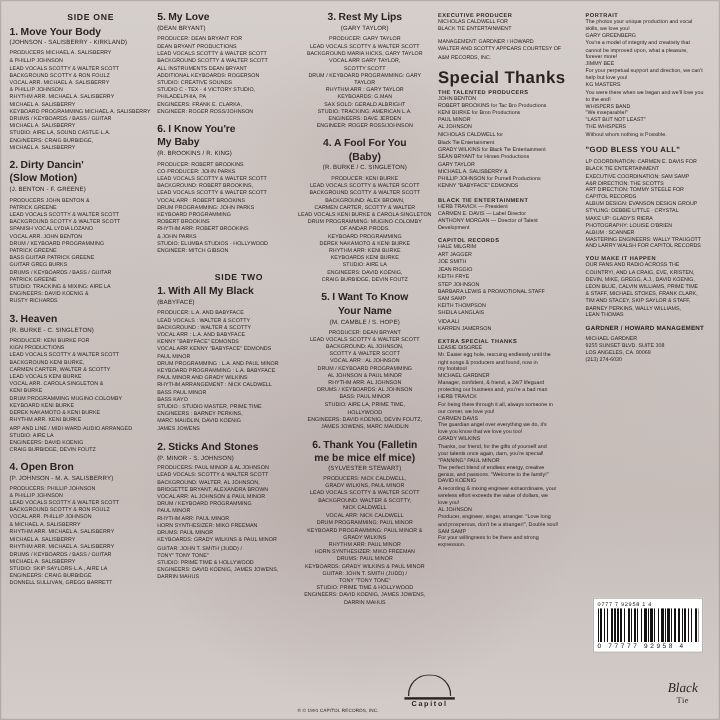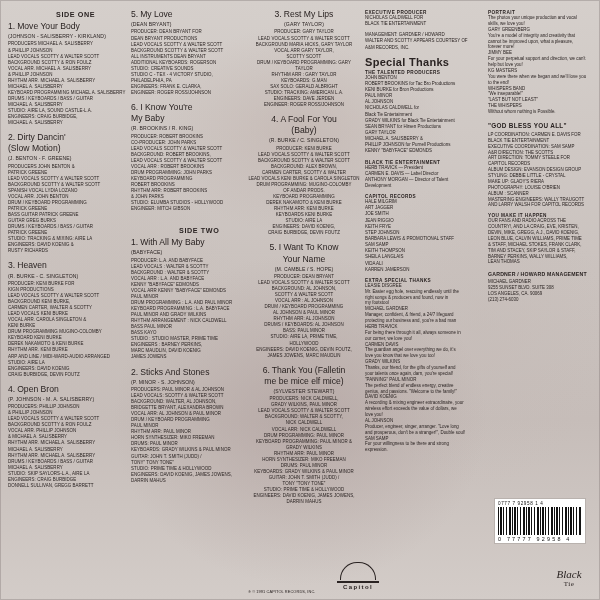--- a/index.html
+++ b/index.html
@@ -32,27 +32,27 @@
   .col.c3{flex:0 0 112px;text-align:center;}
   .col.c4{flex:0 0 118px;}
   .col.c5{flex:1;}
 
   .sidehead{
     font-size:7.2px;font-weight:bold;letter-spacing:.6px;
     margin:0 0 3px 0;text-transform:uppercase;padding-left:48px;
   }
   .track{margin:0 0 7px 0;}
   .track-title{
-    font-size:8.6px;font-weight:normal;line-height:1.12;margin:0 0 1.5px 0;
+    font-size:8.6px;font-weight:bold;line-height:1.12;margin:0 0 1.5px 0;
   }
   .track-title .num{margin-right:2px;}
   .sub{font-size:5.1px;line-height:1.25;margin:0 0 2px 0;letter-spacing:.1px;}
   .credits{font-size:4.45px;line-height:1.36;letter-spacing:.05px;}
   .blocktitle{font-size:6.6px;font-weight:bold;margin:0 0 2px 0;letter-spacing:.3px;}
-  .blocktitle.big{font-size:11px;}
+  .blocktitle.big{font-size:14px;}
   .para{font-size:4.45px;line-height:1.38;margin:0 0 5px 0;}
   .para.tight{line-height:1.32;}
   .spacer{height:7px;}
   .smallcaps{font-size:4.7px;font-weight:bold;letter-spacing:.4px;}
   .godbless{
     font-size:6.4px;font-weight:bold;letter-spacing:.3px;margin:7px 0 3px 0;
   }
   .mgmt-title{font-size:5.2px;font-weight:bold;letter-spacing:.2px;margin:6px 0 2px 0;}
 
   
@@ -234,21 +234,21 @@
 &amp; JOHN PARKS
 STUDIO: ELUMBA STUDIOS - HOLLYWOOD
 ENGINEER: MITCH GIBSON</div>
       </div>
 
       <div class="spacer"></div>
       <div class="sidehead">SIDE TWO</div>
 
       <div class="track">
         <div class="track-title">
-          <span class="num">1.</span><span>With All My Baby</span>
+          <span class="num">1.</span><span>With All My Black</span>
         </div>
         <div class="sub">(BABYFACE)</div>
         <div class="credits" style="white-space:pre-line">PRODUCER: L.A. AND BABYFACE
 LEAD VOCALS : WALTER &amp; SCOTTY
 BACKGROUND : WALTER &amp; SCOTTY
 VOCAL ARR : L.A. AND BABYFACE
 KENNY "BABYFACE" EDMONDS
 VOCAL ARR KENNY "BABYFACE" EDMONDS
 PAUL MINOR
 DRUM PROGRAMMING : L.A. AND PAUL MINOR

